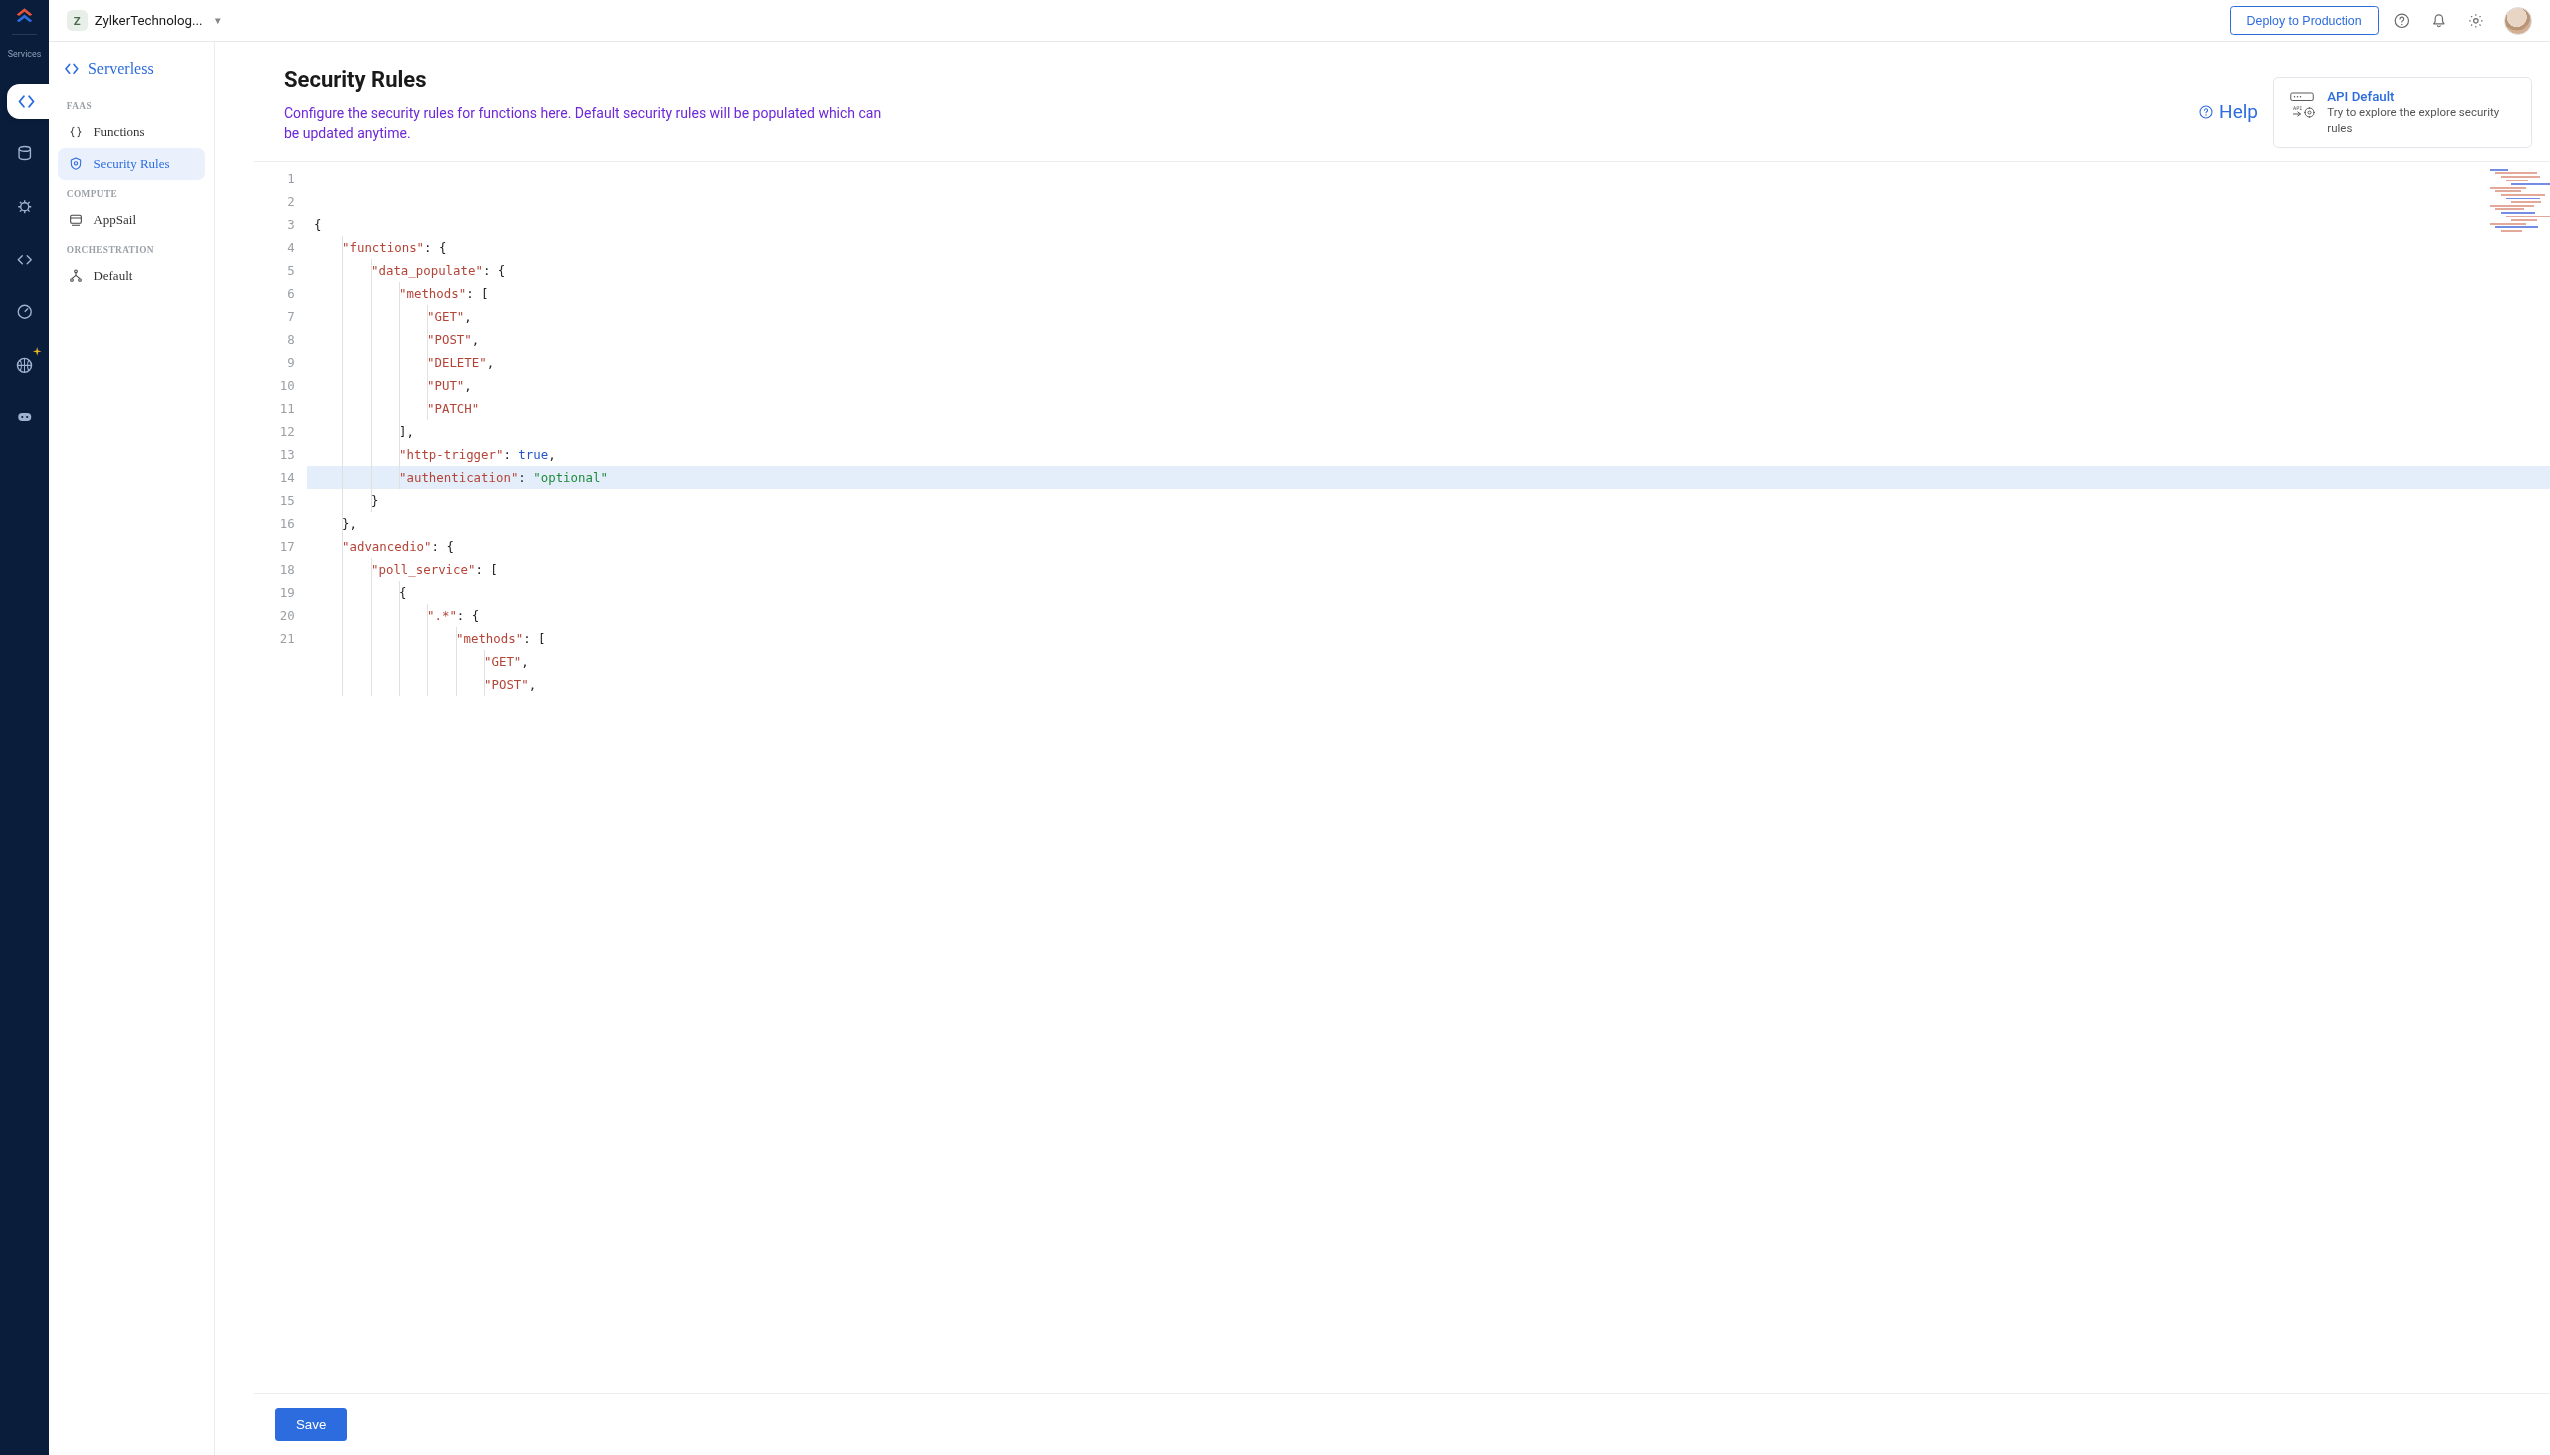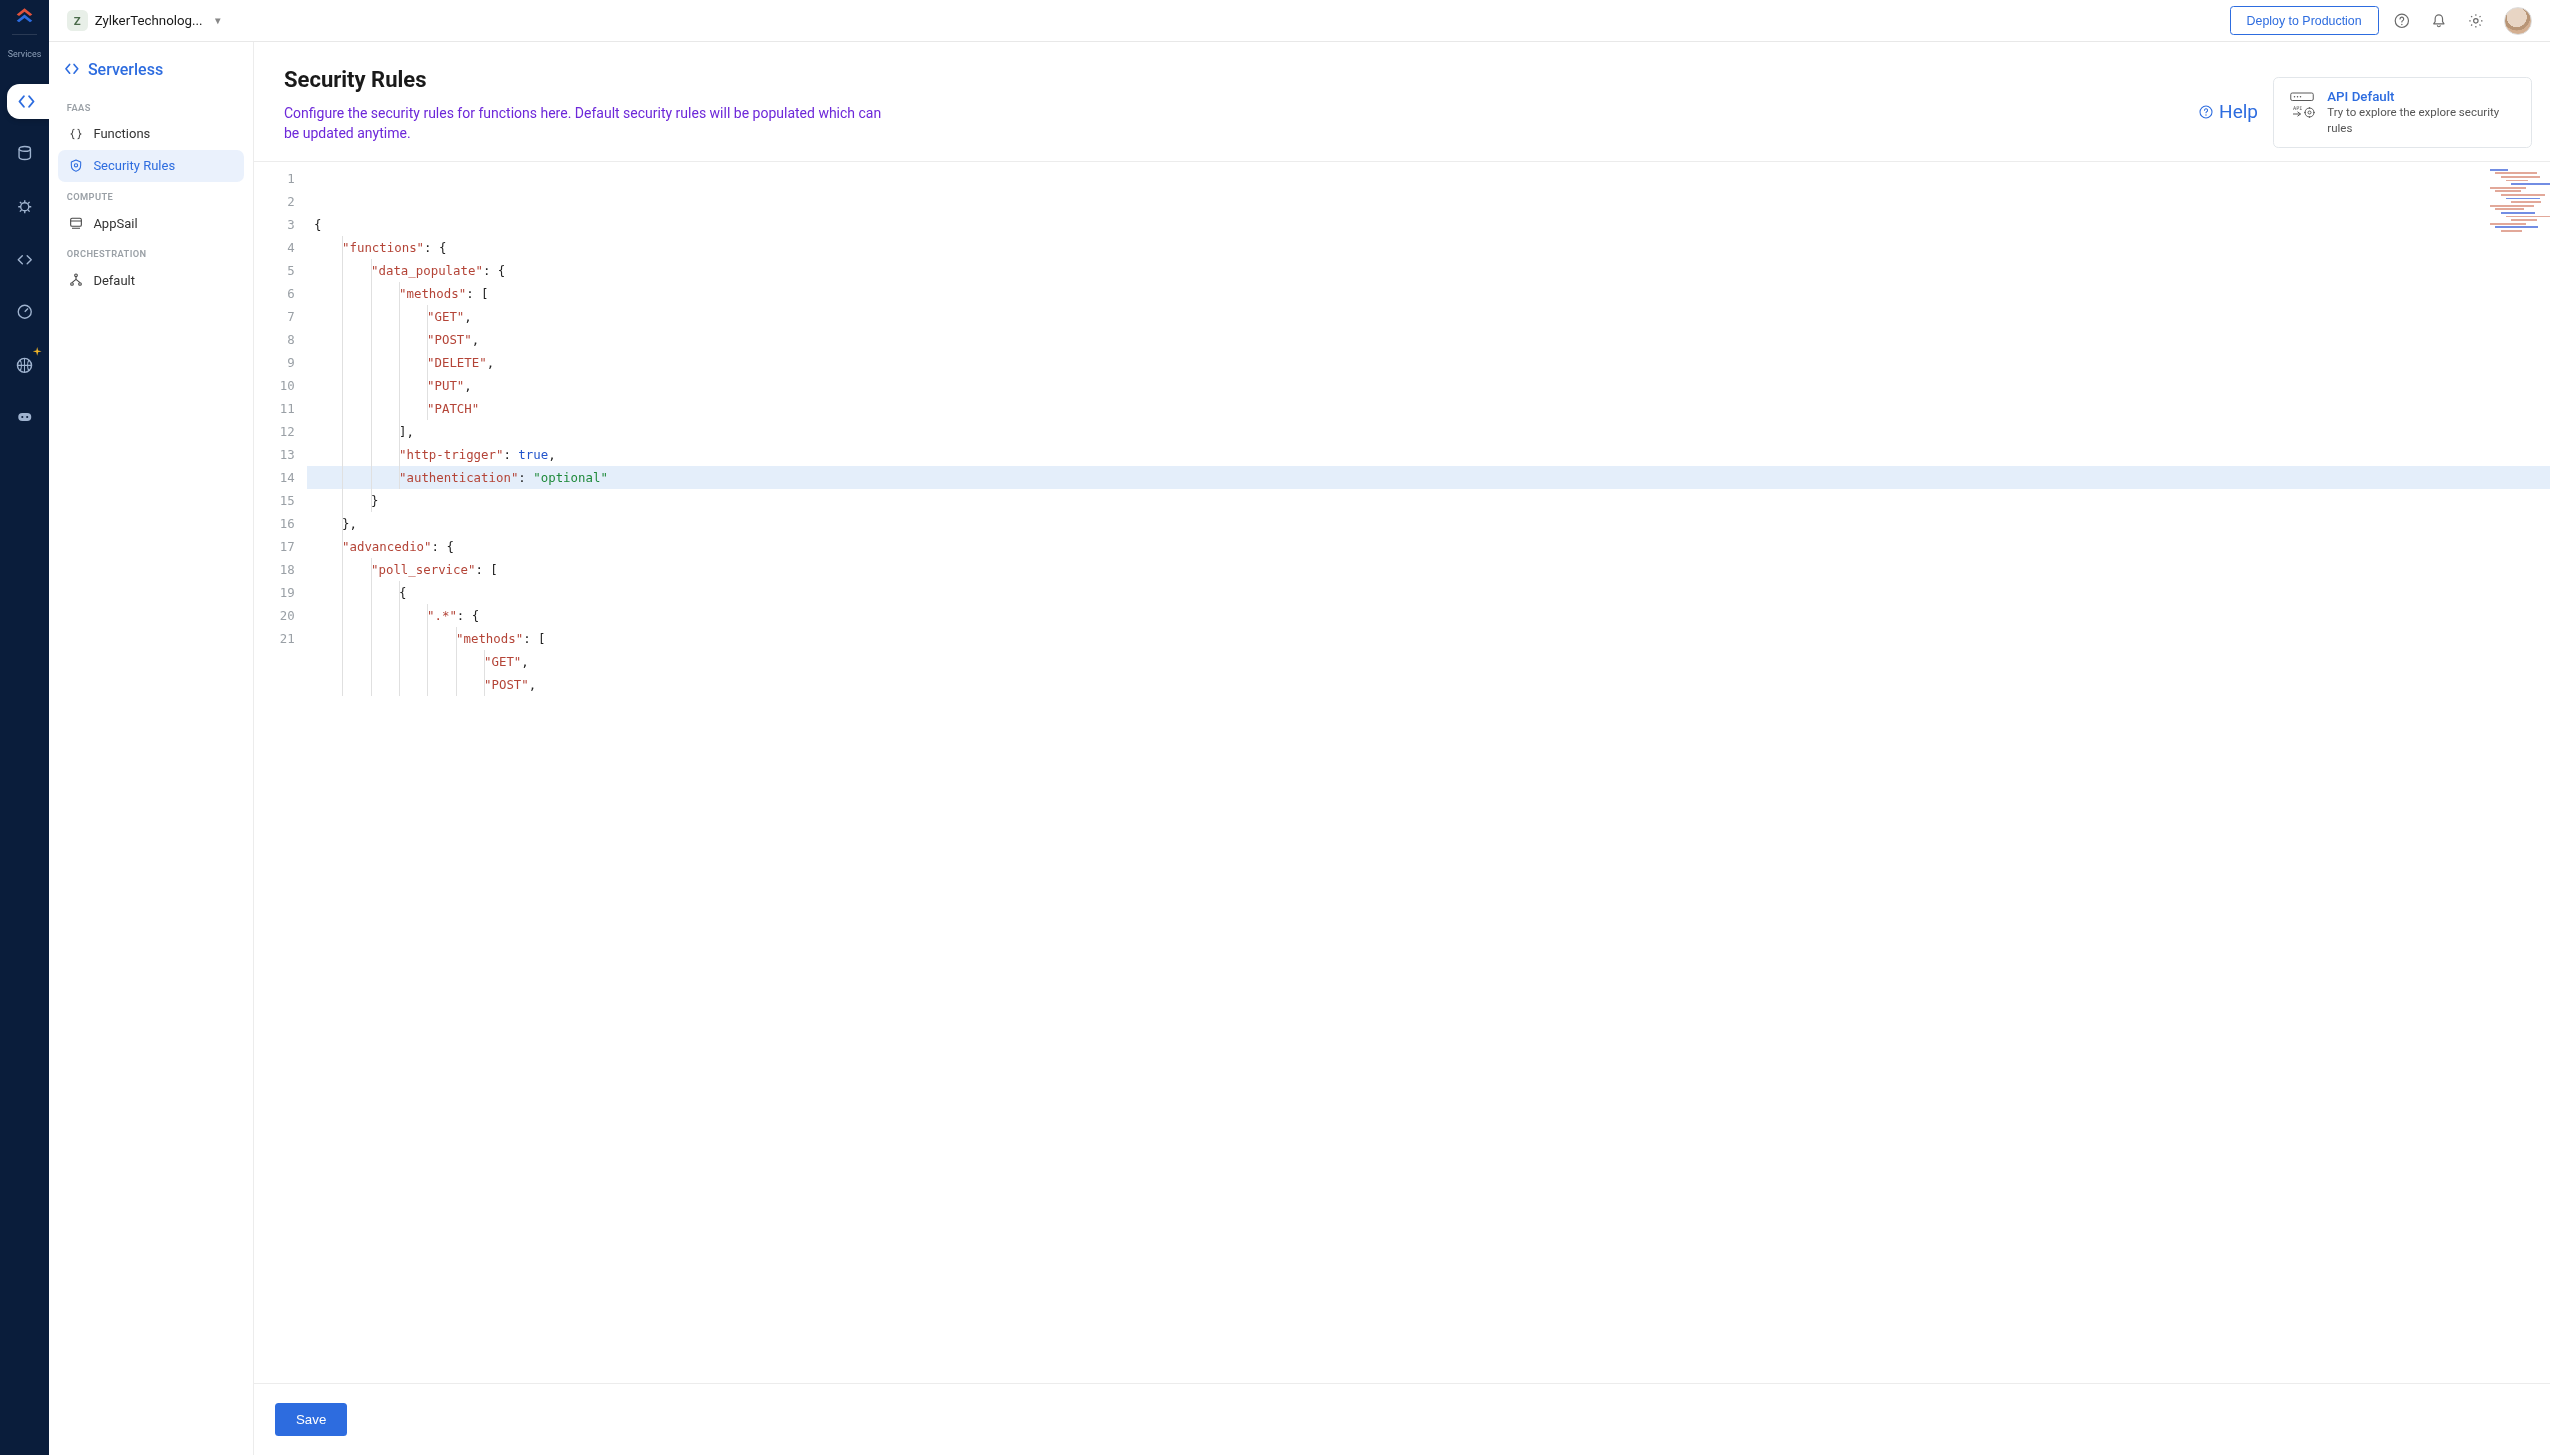--- a/index.html
+++ b/index.html
@@ -110,24 +110,25 @@
     border-radius: 50%;
     background: radial-gradient(circle at 45% 35%, #e8d5c4 0 45%, #b89576 46% 60%, #d4af91 61% 100%);
     border: 0.9px solid #ddd;
     margin-left: 5.3px;
   }
 
   
   .sidebar {
     position: absolute;
     left: 49px; top: 42px; bottom: 0;
-    width: 205px;
+    width: 166px;
     border-right: 0.9px solid #ececec;
     padding: 17.7px 8.9px;
     background: #fff;
+    font-family: Liberation Serif, serif;
   }
   .sb-title {
     display:flex; align-items:center; gap:7px;
     color:#2d6cdf; font-weight:500; font-size:16px;
     padding: 0 5.3px 14px 5.3px;
   }
   .sb-group {
     font-size: 9.3px;
     letter-spacing: 0.4px;
     color:#9aa0a6;
@@ -216,21 +217,21 @@
     position:absolute; right:8.9px; top:7px;
     width:51px; height:62px; opacity:.85;
   }
   .minimap div {
     height:1.8px; margin-bottom:1.8px;
     background:linear-gradient(90deg,#d98 0 40%, transparent 40%);
   }
 
   .footer {
     position:absolute; left:0; right:0; bottom:0;
-    height:72px;
+    height:62px;
     border-top:0.9px solid #ececec;
     display:flex; align-items:center;
     padding-left: 21px;
   }
   .save-btn {
     background:#2d6cdf; color:#fff;
     border:none; border-radius:3.5px;
     padding: 8.9px 21px;
     font-size:13.3px; font-weight:500;
     cursor:pointer;

